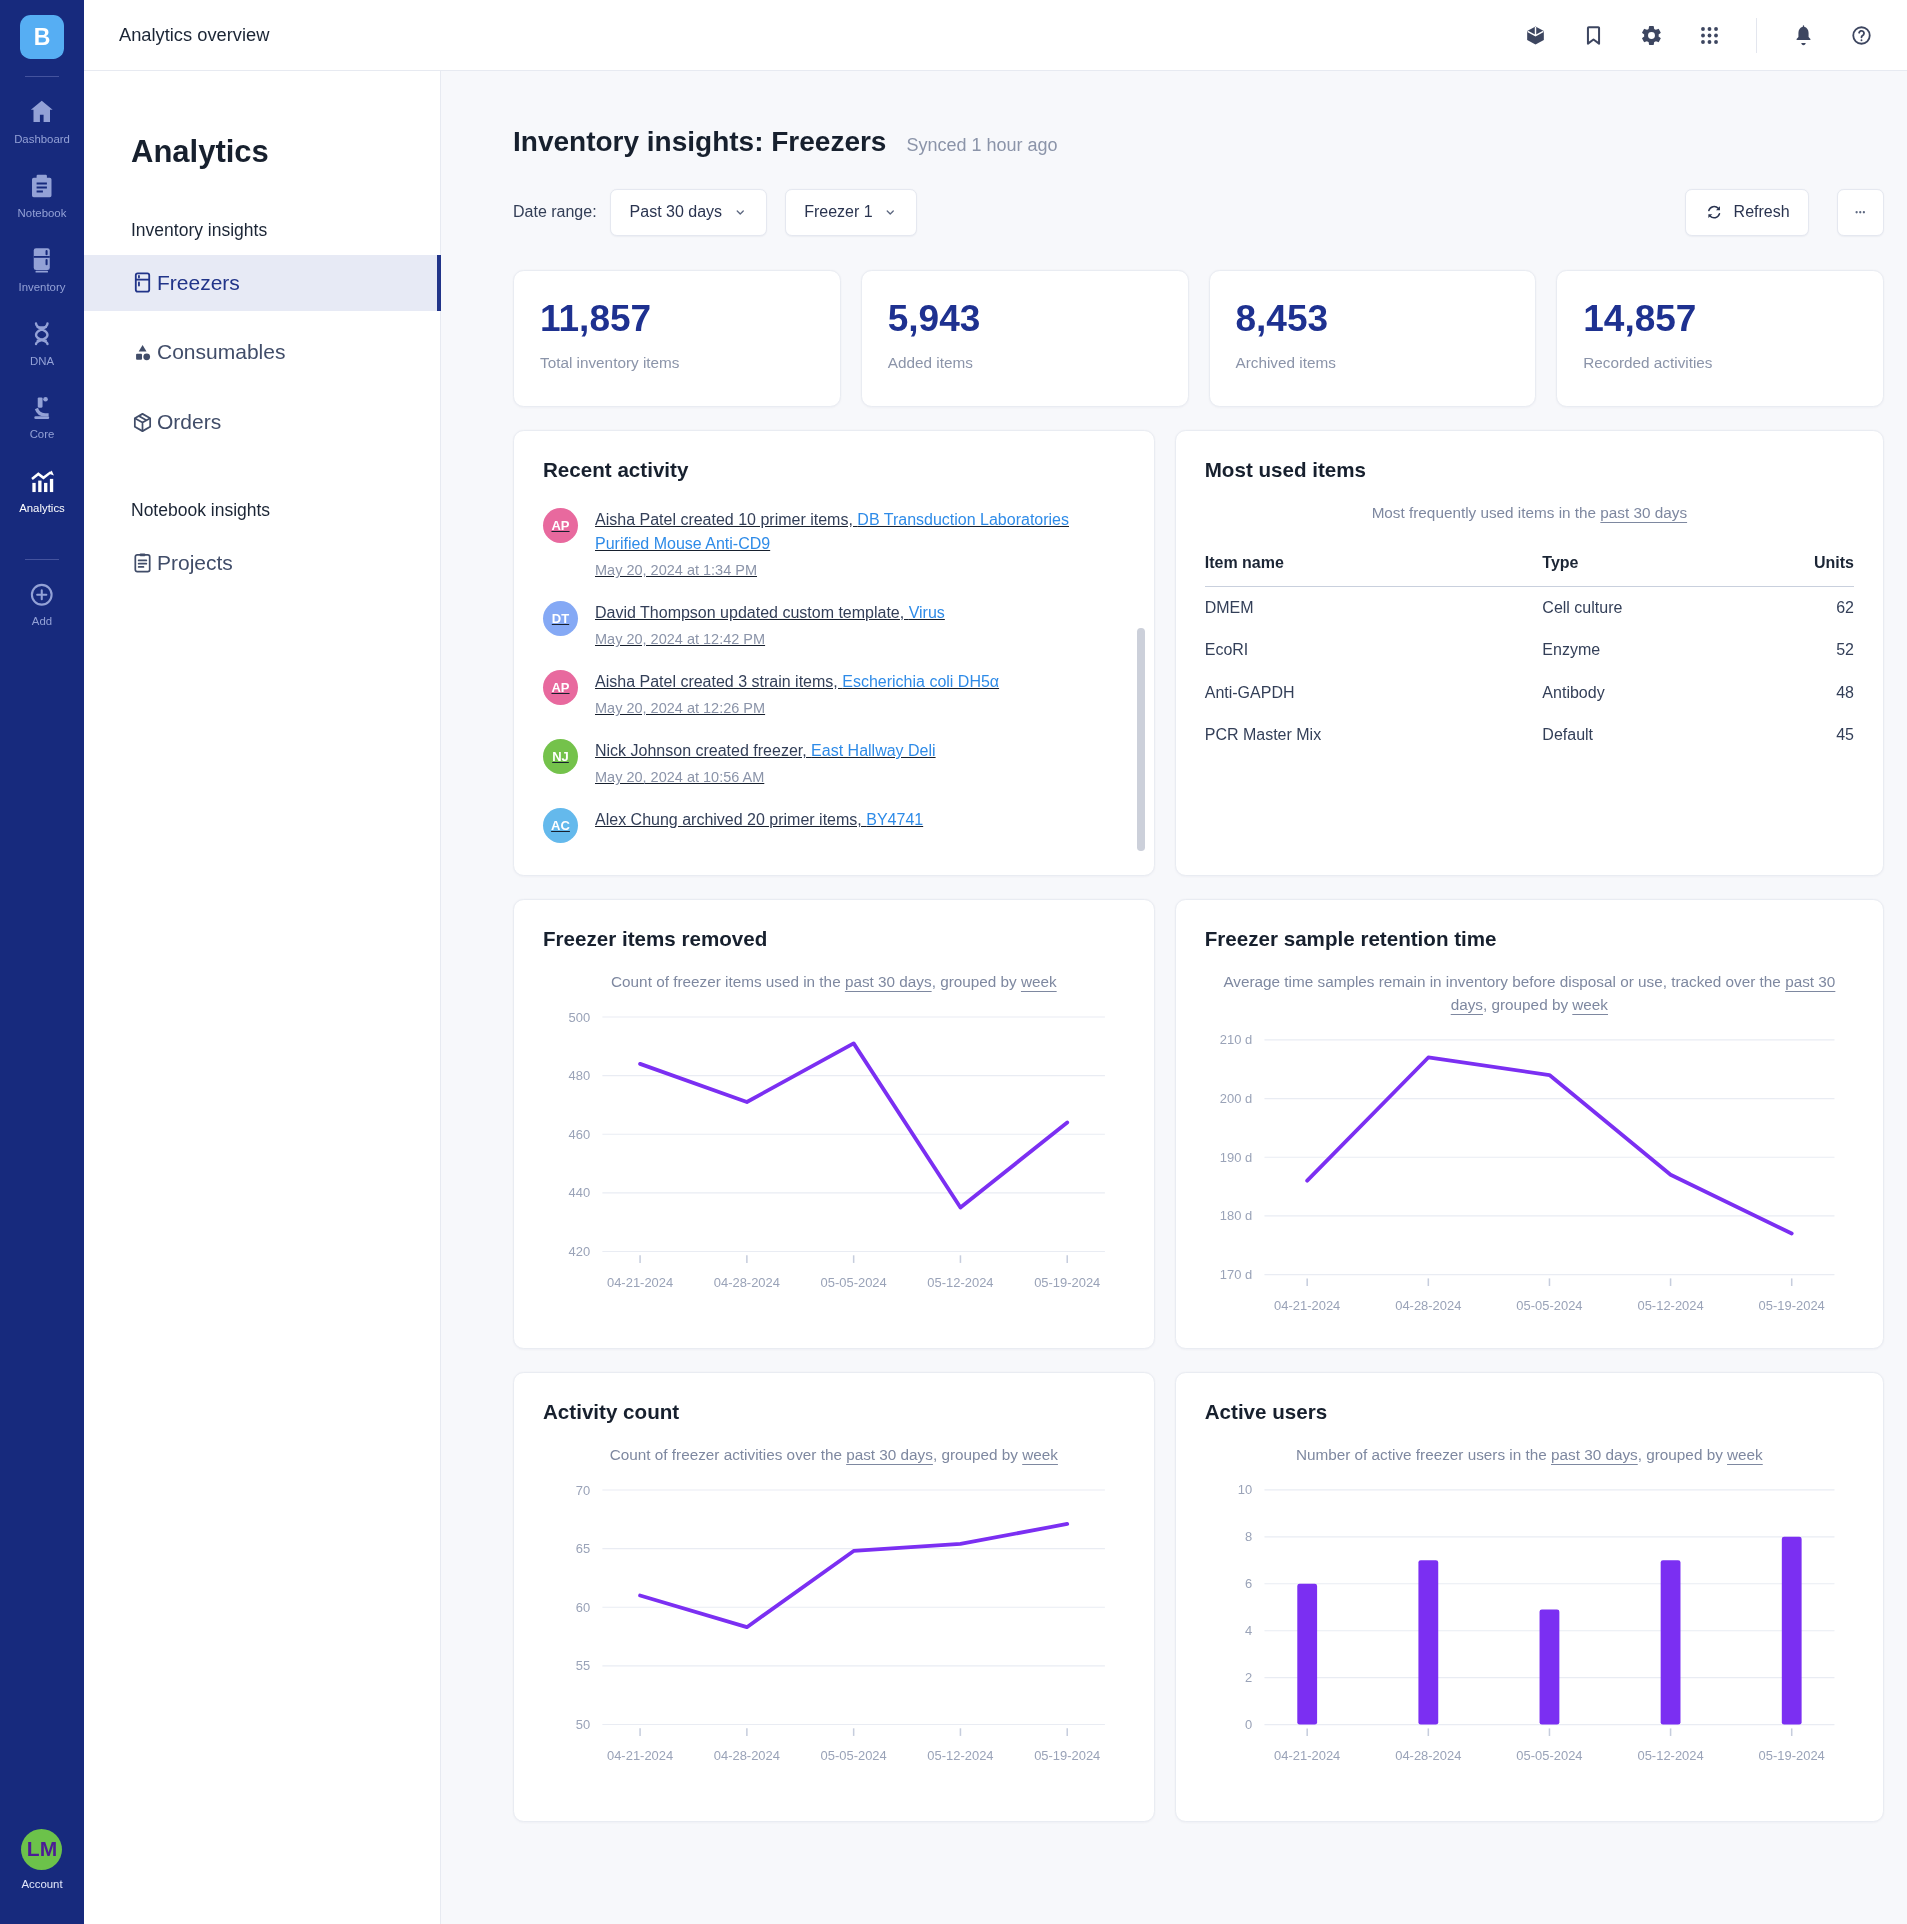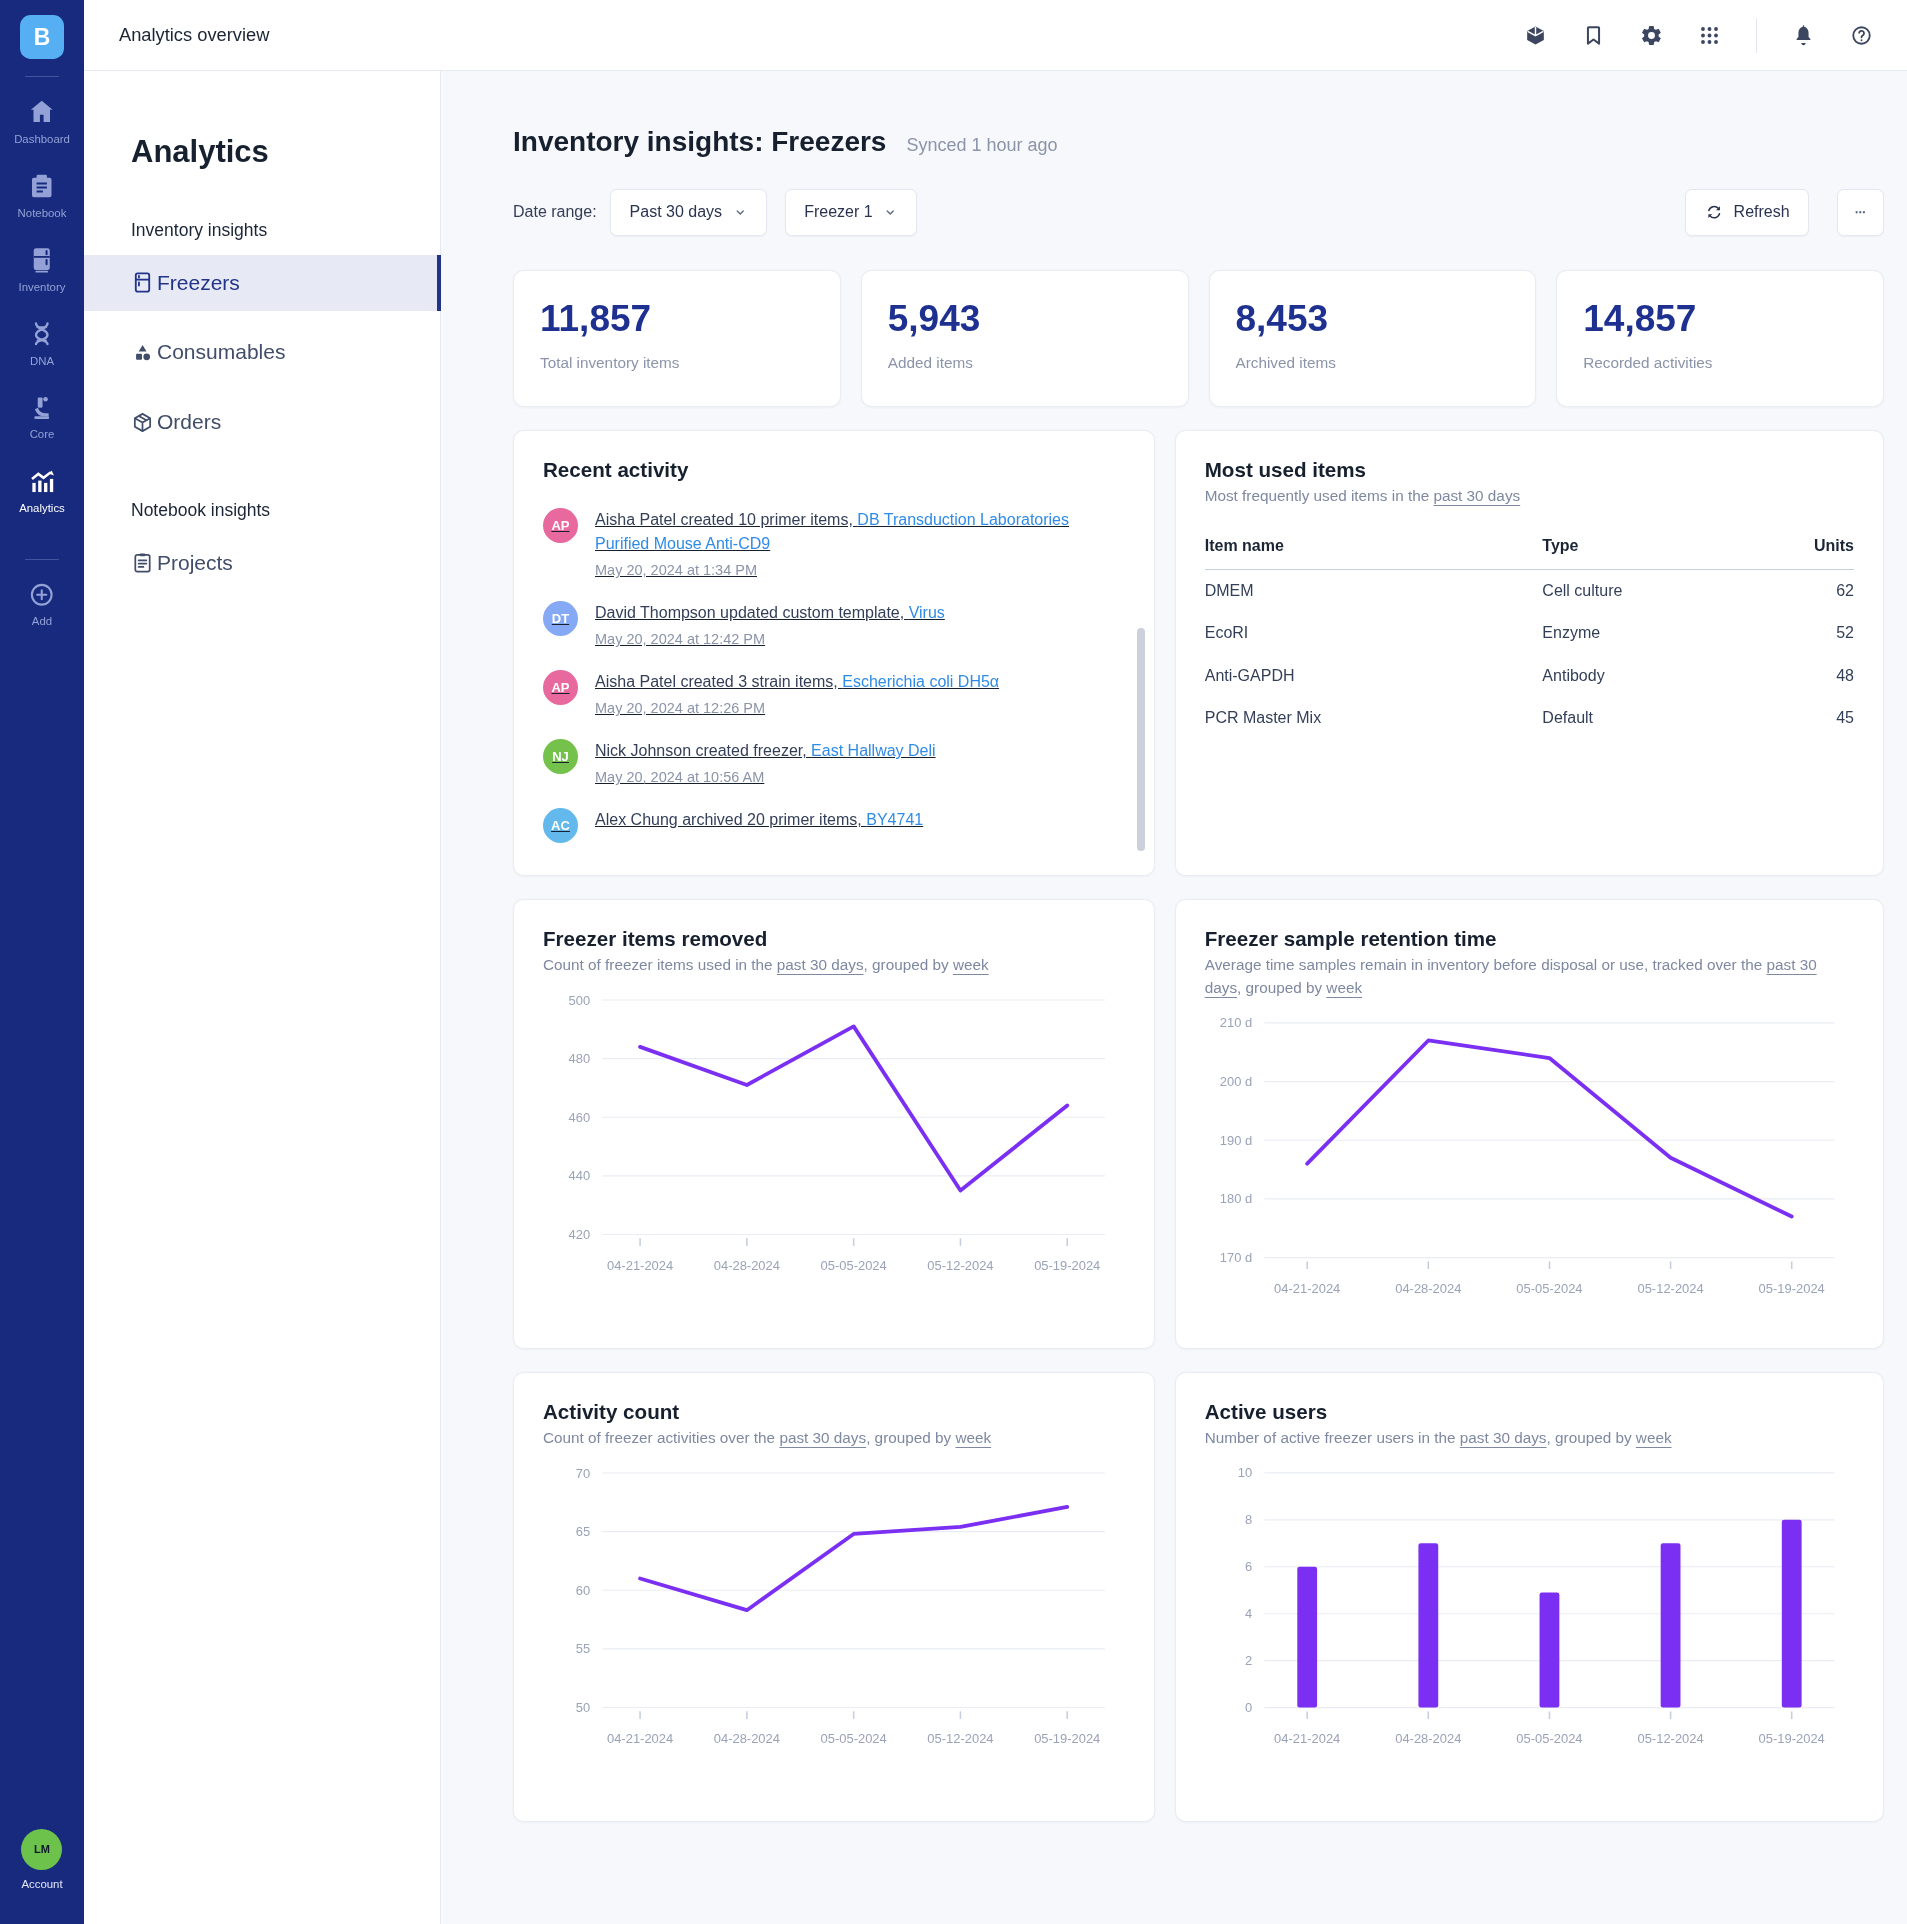--- a/index.html
+++ b/index.html
@@ -15,21 +15,21 @@
   .rail { width:84px; background:#172a7d; display:flex; flex-direction:column; align-items:center; flex-shrink:0; }
   .rail-logo { width:44px; height:44px; border-radius:10.7px; background:#56aef3; color:#fff;
     font-size:23px; font-weight:700; display:flex; align-items:center; justify-content:center; margin-top:15.3px; cursor:pointer; }
   .rail-divider { width:34px; height:0.8px; background:#44539e; margin:17px 0 21.4px; flex-shrink:0; }
   .rail-item { display:flex; flex-direction:column; align-items:center; gap:6.9px; color:#93a1d6; margin-bottom:27.5px; cursor:pointer; }
   .rail-item svg { width:27.5px; height:27.5px; display:block; }
   .rail-label { font-size:11.4px; }
   .rail-item.active { color:#ffffff; }
   .rail-spacer { flex:1; }
   .rail-account { display:flex; flex-direction:column; align-items:center; gap:8.4px; margin-bottom:35px; cursor:pointer; }
-  .rail-avatar { width:41px; height:41px; border-radius:50%; color:#0f172a; font-weight:700; font-size:11px;
+  .rail-avatar { width:41px; height:41px; border-radius:50%; color:#4c1d95; font-weight:700; font-size:21px;
     display:flex; align-items:center; justify-content:center; }
   .rail-account .rail-label { color:#e2e7fa; }
 
   
   .right-col { flex:1; display:flex; flex-direction:column; min-width:0; }
   .topbar { height:71px; background:#fff; border-bottom:0.8px solid #e7eaf1; display:flex; align-items:center;
     padding:0 34px 0 35px; flex-shrink:0; }
   .topbar-title { font-size:18.3px; color:#1b2535; }
   .topbar-icons { margin-left:auto; display:flex; align-items:center; gap:35px; color:#3d4660; }
   .topbar-icons .tb-icon { cursor:pointer; }
@@ -67,21 +67,21 @@
   .stats { display:grid; grid-template-columns:repeat(4,1fr); gap:20px; margin-top:34px; }
   .stat-card { background:#fff; border:0.8px solid #e9ecf2; border-radius:10.7px; padding:21.4px 26px; height:137px;
     box-shadow:0 0.8px 2.3px rgba(25,35,70,.04); }
   .stat-value { font-size:37px; font-weight:600; color:#1e3190; margin-top:6.1px; }
   .stat-label { font-size:15.3px; color:#8b94a9; margin-top:13.7px; }
 
   .grid2 { display:grid; grid-template-columns:855fr 945fr; gap:20px; margin-top:23px; }
   .card { background:#fff; border:0.8px solid #e9ecf2; border-radius:10.7px; padding:27.5px 29px;
     box-shadow:0 0.8px 2.3px rgba(25,35,70,.04); position:relative; }
   .card-title { font-size:20.6px; font-weight:600; color:#17202e; margin:0; }
-  .card-sub { font-size:15.3px; color:#7e88a0; margin:3px 0 0; line-height:1.5; }
+  .card-sub { font-size:15.3px; color:#7e88a0; margin:20px 0 0; line-height:1.5;text-align:center; }
   .u { text-decoration:underline; text-underline-offset:3.8px; text-decoration-thickness:1.1px; cursor:pointer; }
 
   .activity-card, .table-card { height:446px; overflow:hidden; }
   .activity-list { margin-top:26px; }
   .activity-item { display:flex; gap:17px; margin-bottom:23px;text-decoration:underline; }
   .avatar { width:35px; height:35px; border-radius:50%; color:#fff; font-size:13px; font-weight:600;
     display:flex; align-items:center; justify-content:center; flex-shrink:0; }
   .activity-body { min-width:0; }
   .activity-text { font-size:16px; color:#333f58; line-height:1.5; max-width:503px; }
   .activity-text .lnk { color:#2e8be8; cursor:pointer; }

